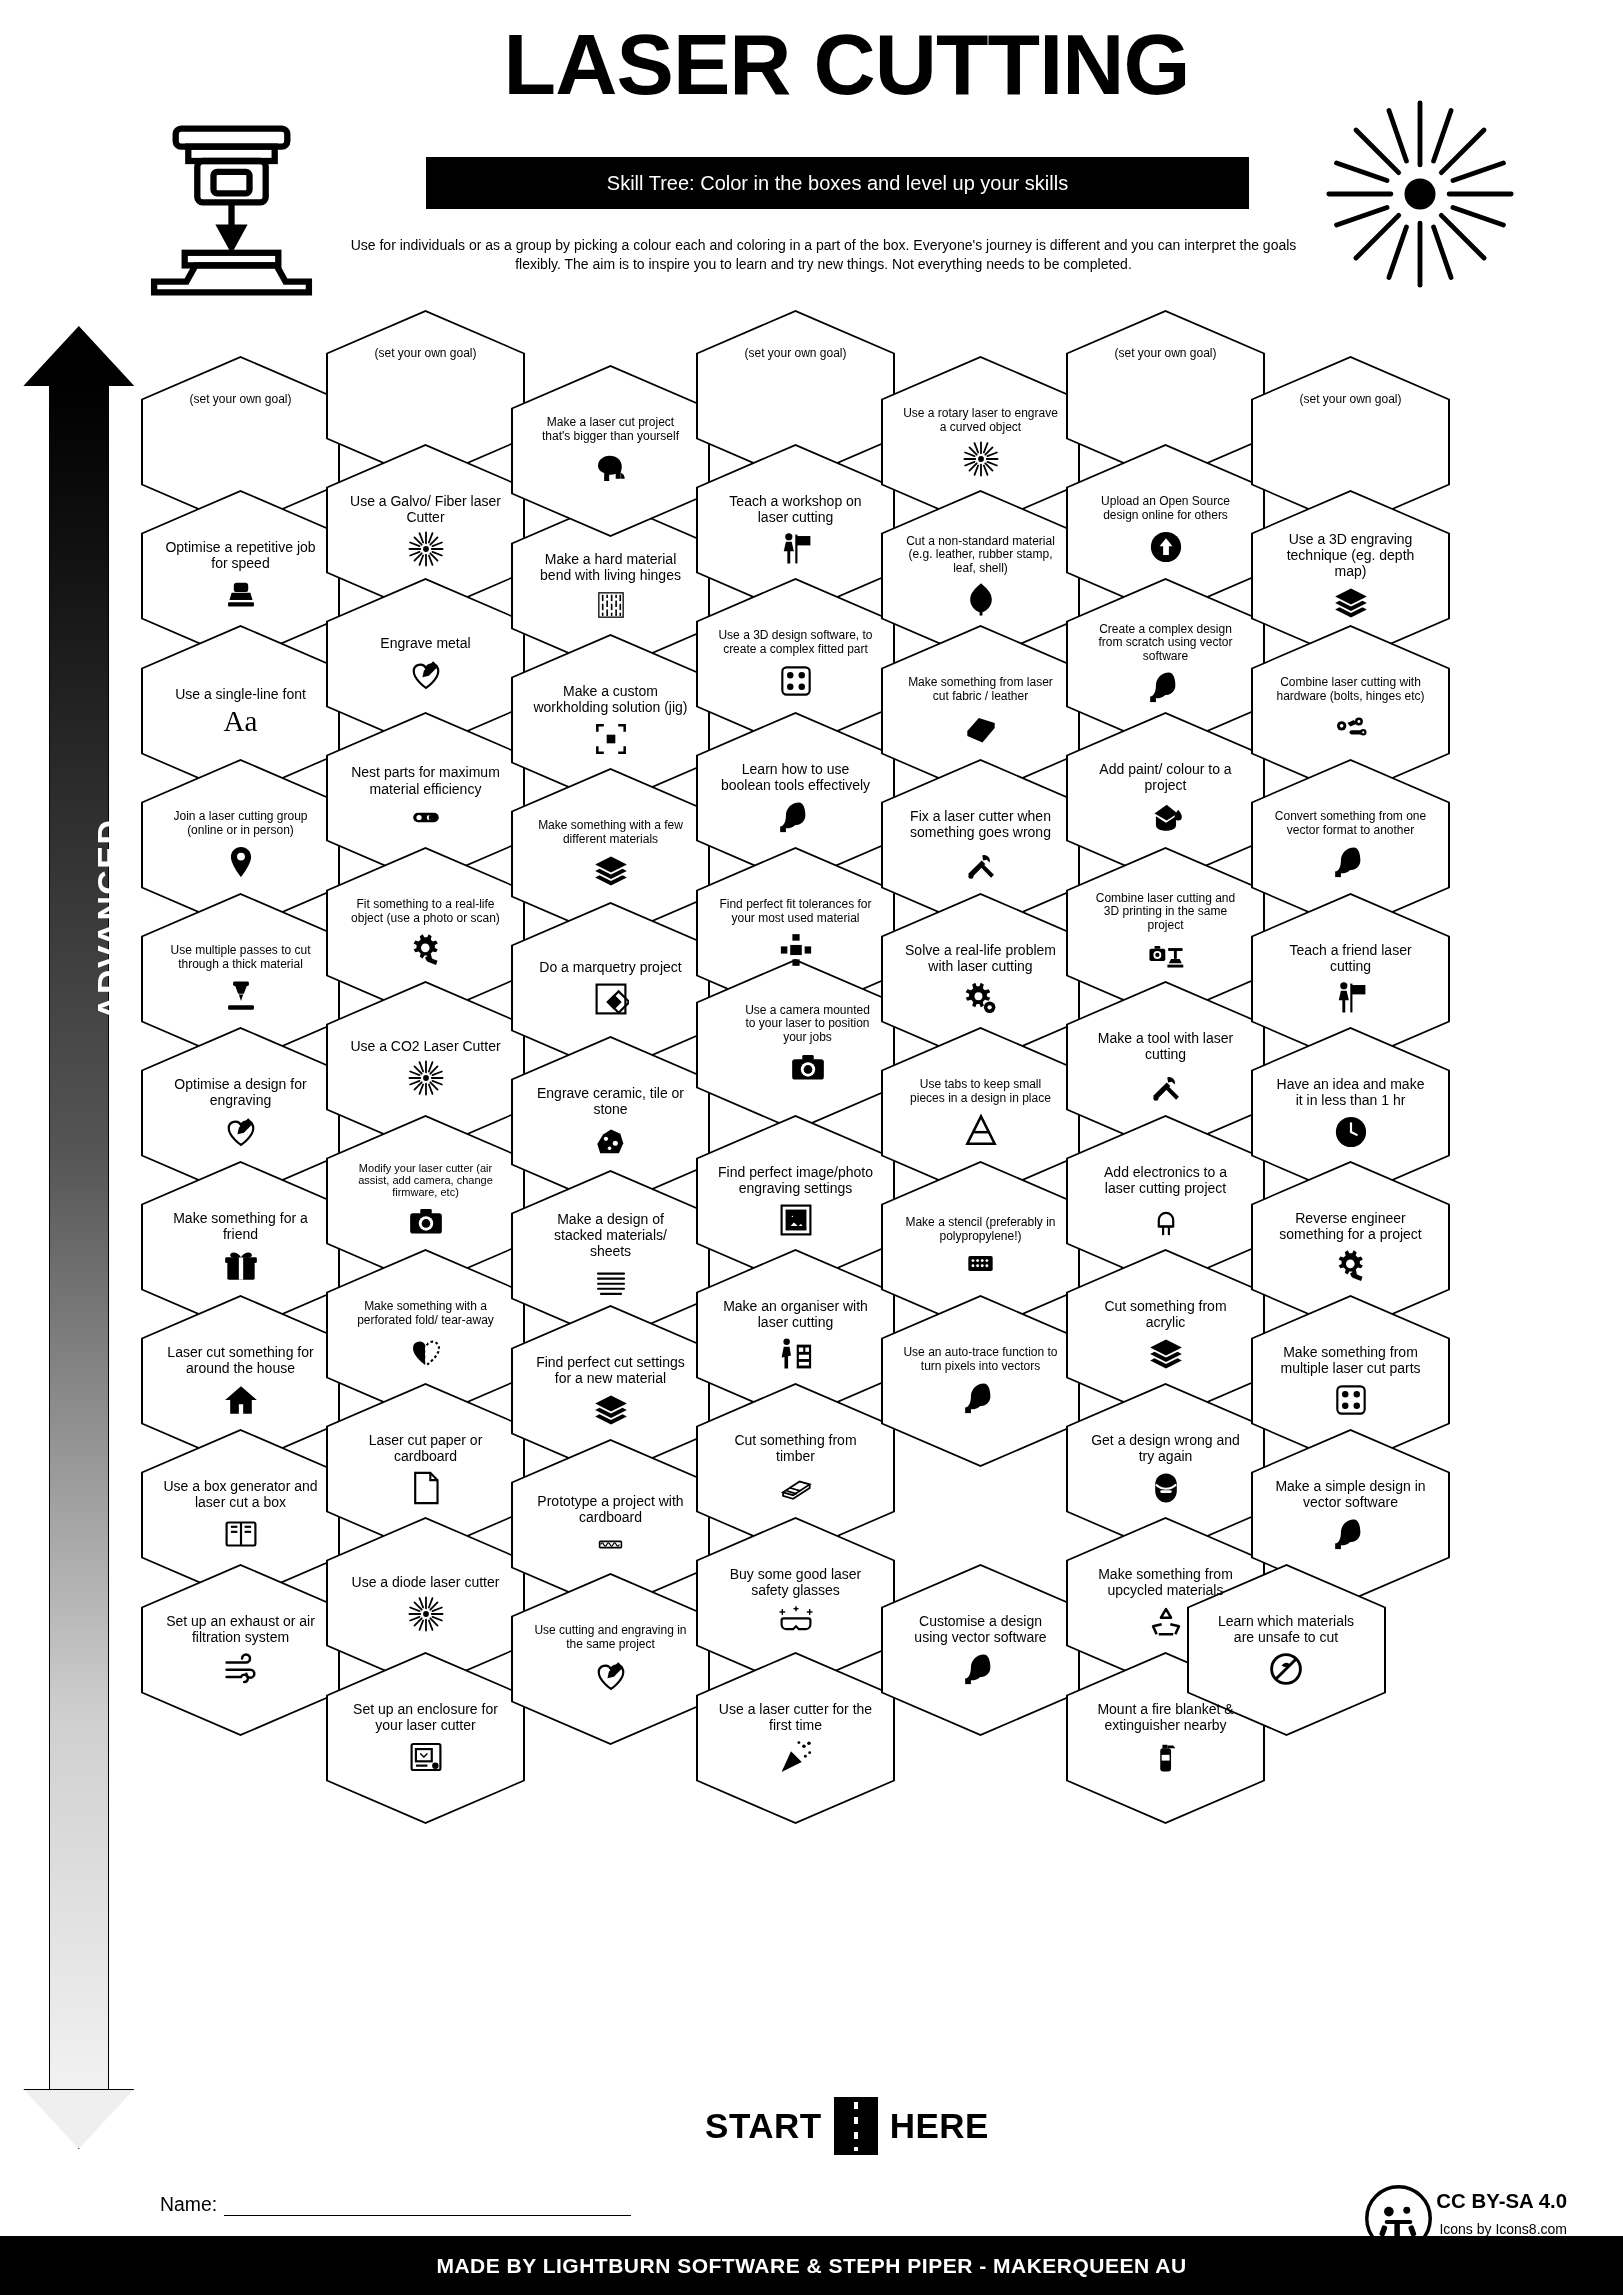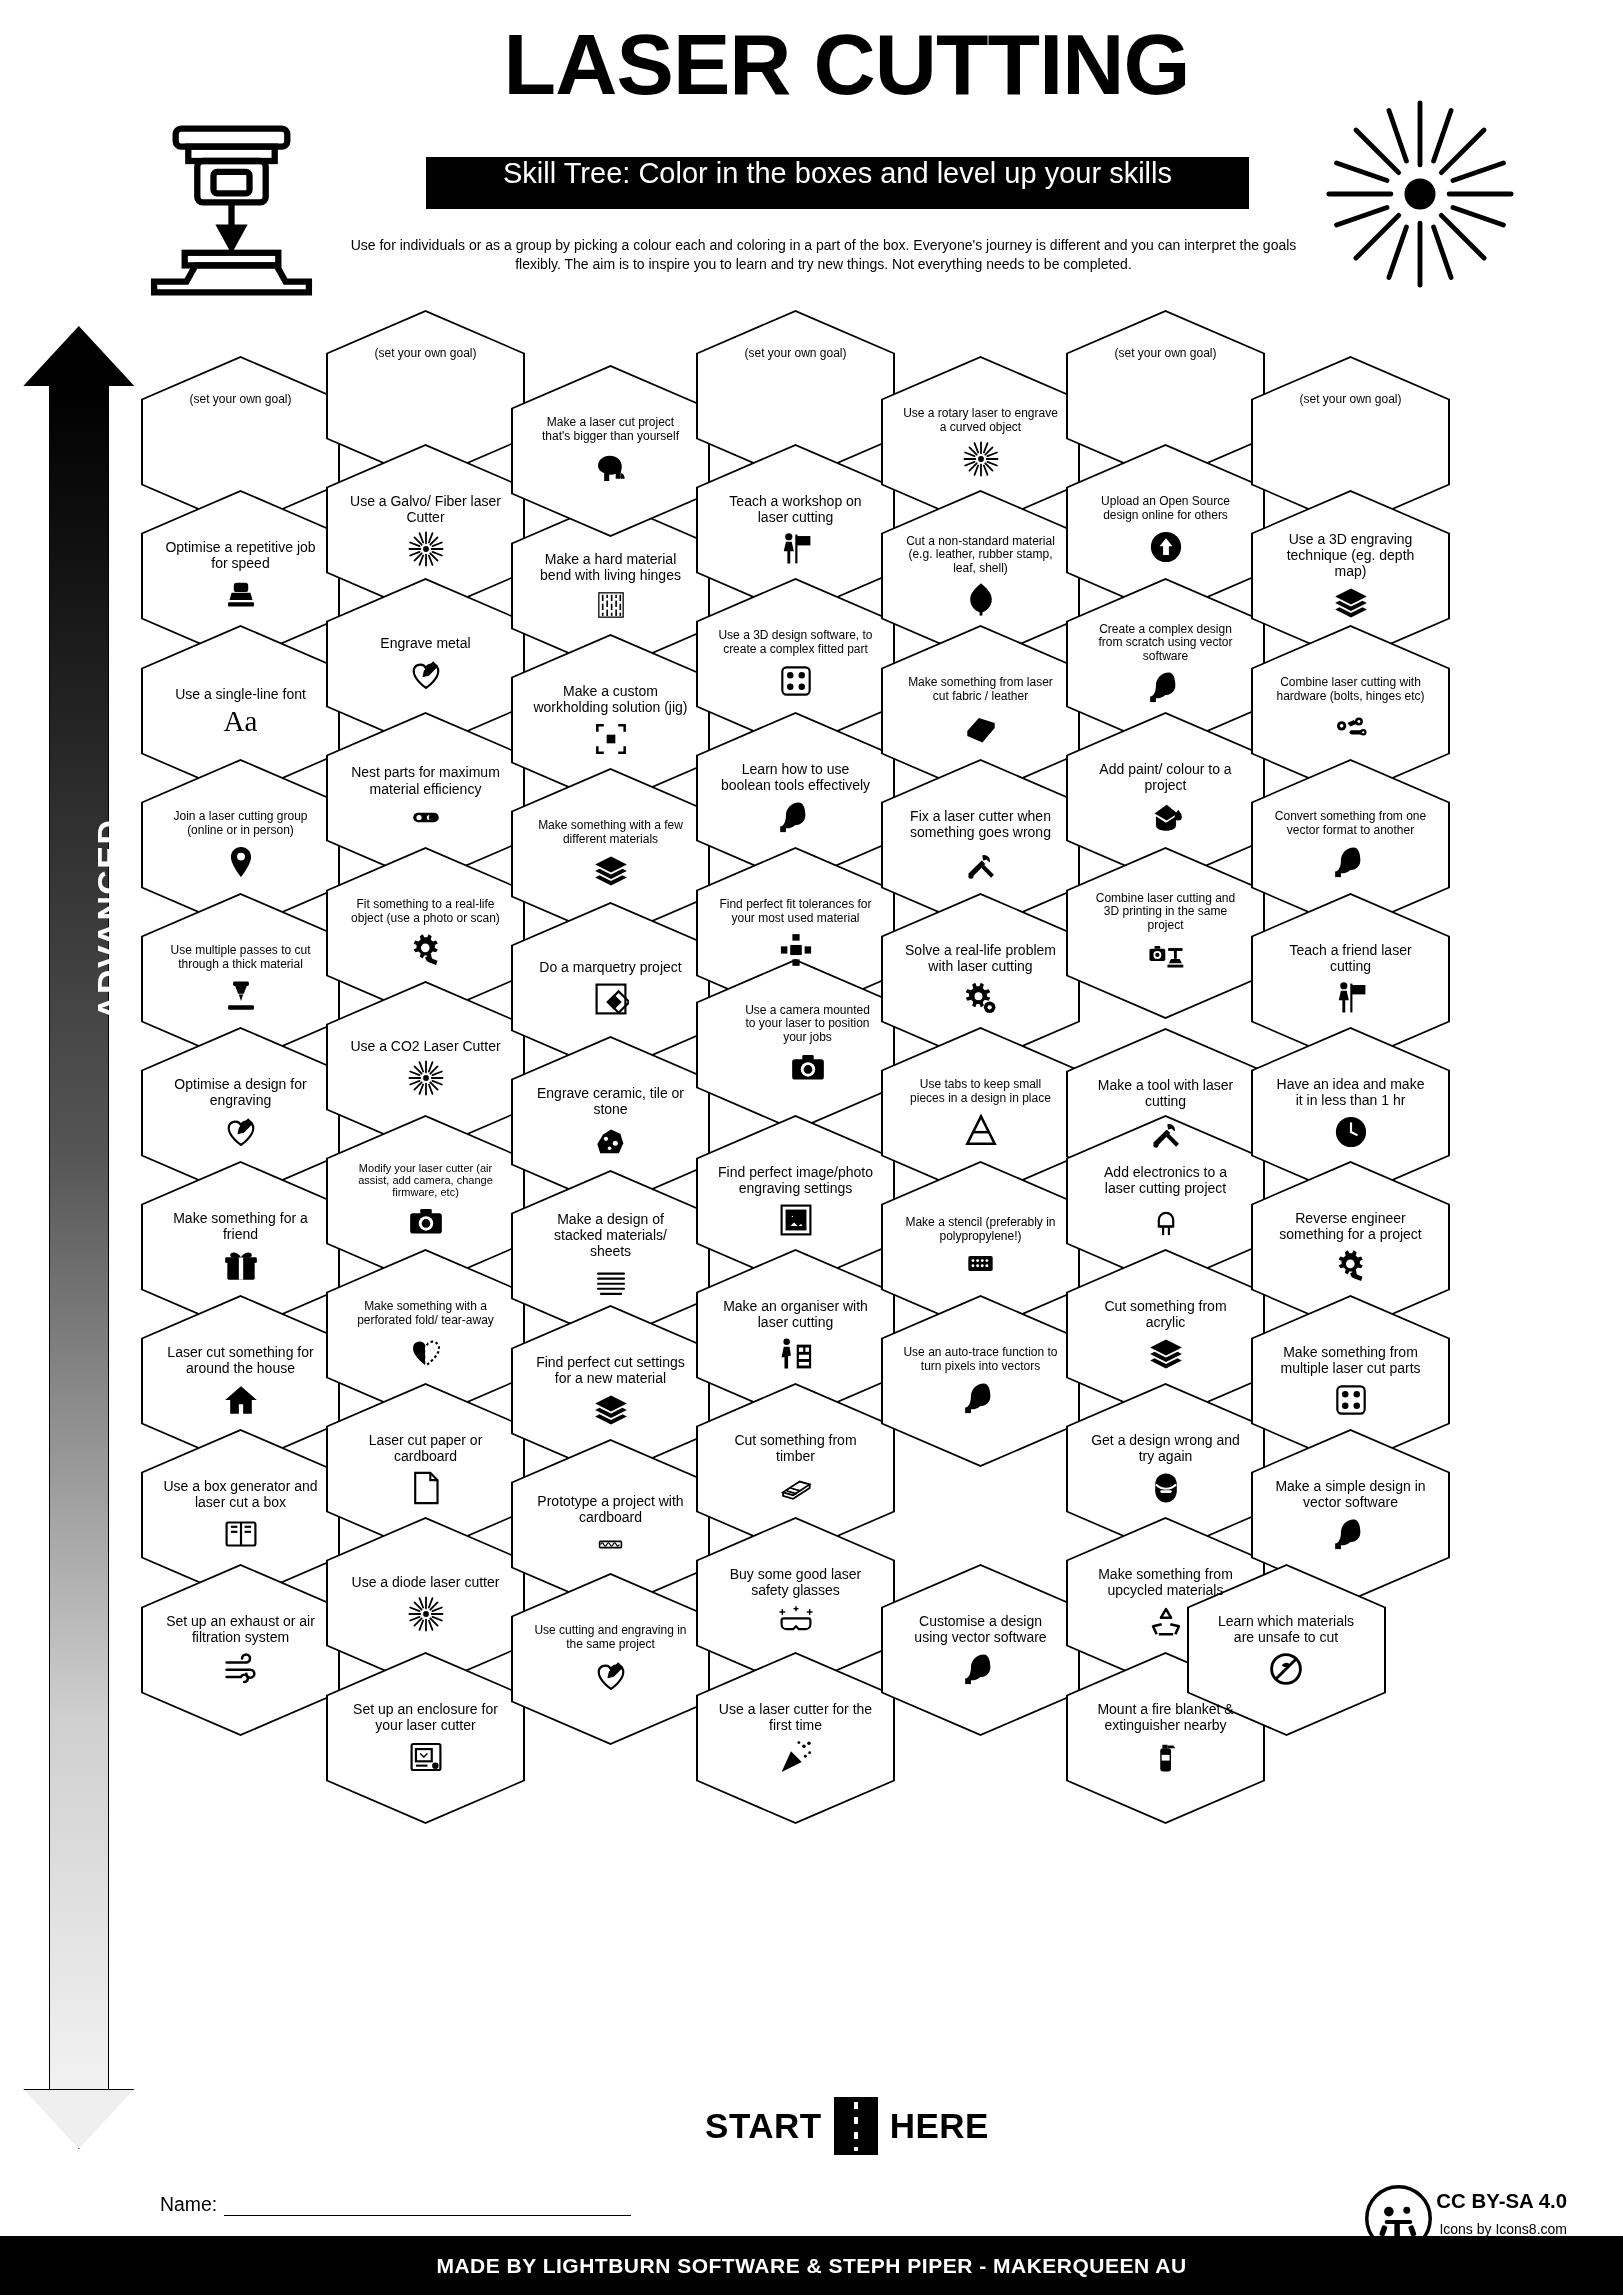--- a/index.html
+++ b/index.html
@@ -21,22 +21,22 @@
     position:absolute; left:407px; top:21px; width:879px;
     text-align:center;
     font-size:86px;
     font-weight:bold;
     letter-spacing:-0.9px;
     line-height:1;
   }
   #subtitle-bar {
     position:absolute; left:426px; top:157px; width:823px; height:52px;
     background:#000; color:#fff;
-    display:flex; align-items:flex-start; justify-content:center;
-    font-size:29px;
+    display:flex; align-items:center; justify-content:center;
+    font-size:20px;
   }
   #intro {
     position:absolute; left:338px; top:236px; width:971px;
     text-align:center;
     font-size:14px;
     line-height:1.35;
   }
 
   
   #printer-icon { position:absolute; left:139px; top:116px; width:185px; height:180px; }
@@ -1099,21 +1099,21 @@
               <circle cx="26" cy="47" r="6"></circle>
               <rect x="56" y="28" width="40" height="8"></rect>
               <rect x="72" y="36" width="8" height="22"></rect>
               <path d="M58 70h36l-6-12H64z"></path>
               <rect x="54" y="74" width="44" height="8"></rect>
             </g>
           </svg>
         </div>
       </div>
     </div>
-    <div class="hex" style="left: 1066px; top: 1028px;">
+    <div class="hex" style="left: 1066px; top: 981px;">
       <div class="hexbg"></div>
       <div class="inner">
         <div class="txt">Make a tool with laser cutting</div>
         <div class="ico">
           <svg viewBox="0 0 100 100" width="36" height="36">
             <g fill="#000">
               <path d="M14 78l38-38 10 10-38 38z"></path>
               <path d="M54 26a16 16 0 0120 20l-8-8-10 2-2-10z"></path>
               <path d="M86 80L58 52l-8 8 28 28z"></path>
               <circle cx="22" cy="84" r="7"></circle>

